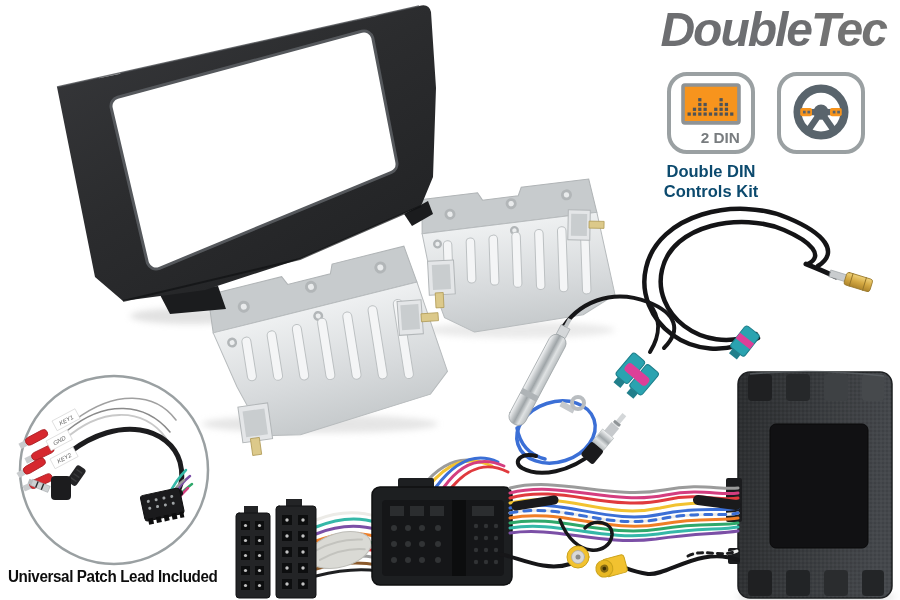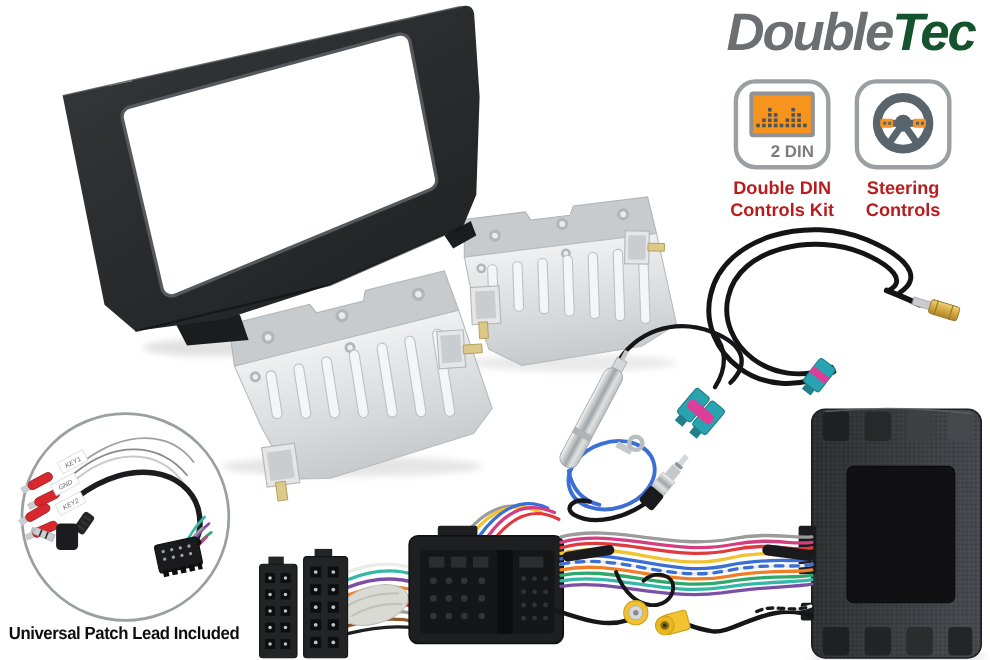--- a/index.html
+++ b/index.html
@@ -1,27 +1,27 @@
 <!DOCTYPE html>
 <html><head>
 <meta charset="utf-8">
 <style>
   html,body{margin:0;padding:0;background:#ffffff;}
   .stage{position:relative;width:900px;height:600px;background:#ffffff;overflow:hidden;
          font-family:"Liberation Sans",sans-serif;}
   .collage{position:absolute;left:0;top:0;width:900px;height:600px;}
   .logo{position:absolute;top:2px;right:14px;font-size:48px;font-weight:700;font-style:italic;
         letter-spacing:-2px;color:#6D6E71;}
-  .logo .accent{color:#14532d;}
+  .logo .accent{color:#737373;}
   .badges{position:absolute;left:667px;top:72px;display:flex;gap:22px;}
   .badge{width:88px;display:flex;flex-direction:column;align-items:center;}
   .badge-icon{width:80px;height:74px;border:4px solid #9AA0A2;border-radius:20px;background:#fff;}
   .badge-icon svg{width:80px;height:74px;display:block;}
   .badge-label{margin-top:7px;text-align:center;font-weight:700;font-size:16.5px;line-height:1.22;
-               color:#b91c1c;white-space:nowrap;}
+               color:#0c4a6e;white-space:nowrap;}
   .patch-caption{position:absolute;left:8px;top:568px;font-weight:700;font-size:16px;
                  letter-spacing:-0.4px;color:#0d0d0d;transform:scaleX(0.95);transform-origin:left;}
 </style>
 </head>
 <body>
 
 <div class="stage">
 
 <svg class="collage" viewBox="0 0 900 600" xmlns="http://www.w3.org/2000/svg">
   <defs>
@@ -524,22 +524,18 @@
         <g>
           <rect x="20" y="35.5" width="13" height="9" rx="2" fill="#F7941D"></rect>
           <rect x="53" y="35.5" width="13" height="9" rx="2" fill="#F7941D"></rect>
           <rect x="23" y="38.5" width="3" height="3" fill="#59646C"></rect>
               <rect x="28" y="38.5" width="3" height="3" fill="#59646C"></rect>
           <rect x="56" y="38.5" width="3" height="3" fill="#59646C"></rect>
               <rect x="61" y="38.5" width="3" height="3" fill="#59646C"></rect>
         </g>
       </svg>
     </div>
-    <div class="badge-label">
-      <div>Steering</div>
-      <div>Controls</div>
-    </div>
   </div>
 </div>
 
 <div class="patch-caption">Universal Patch Lead Included</div>
 
 </div>
 
 </body></html>

